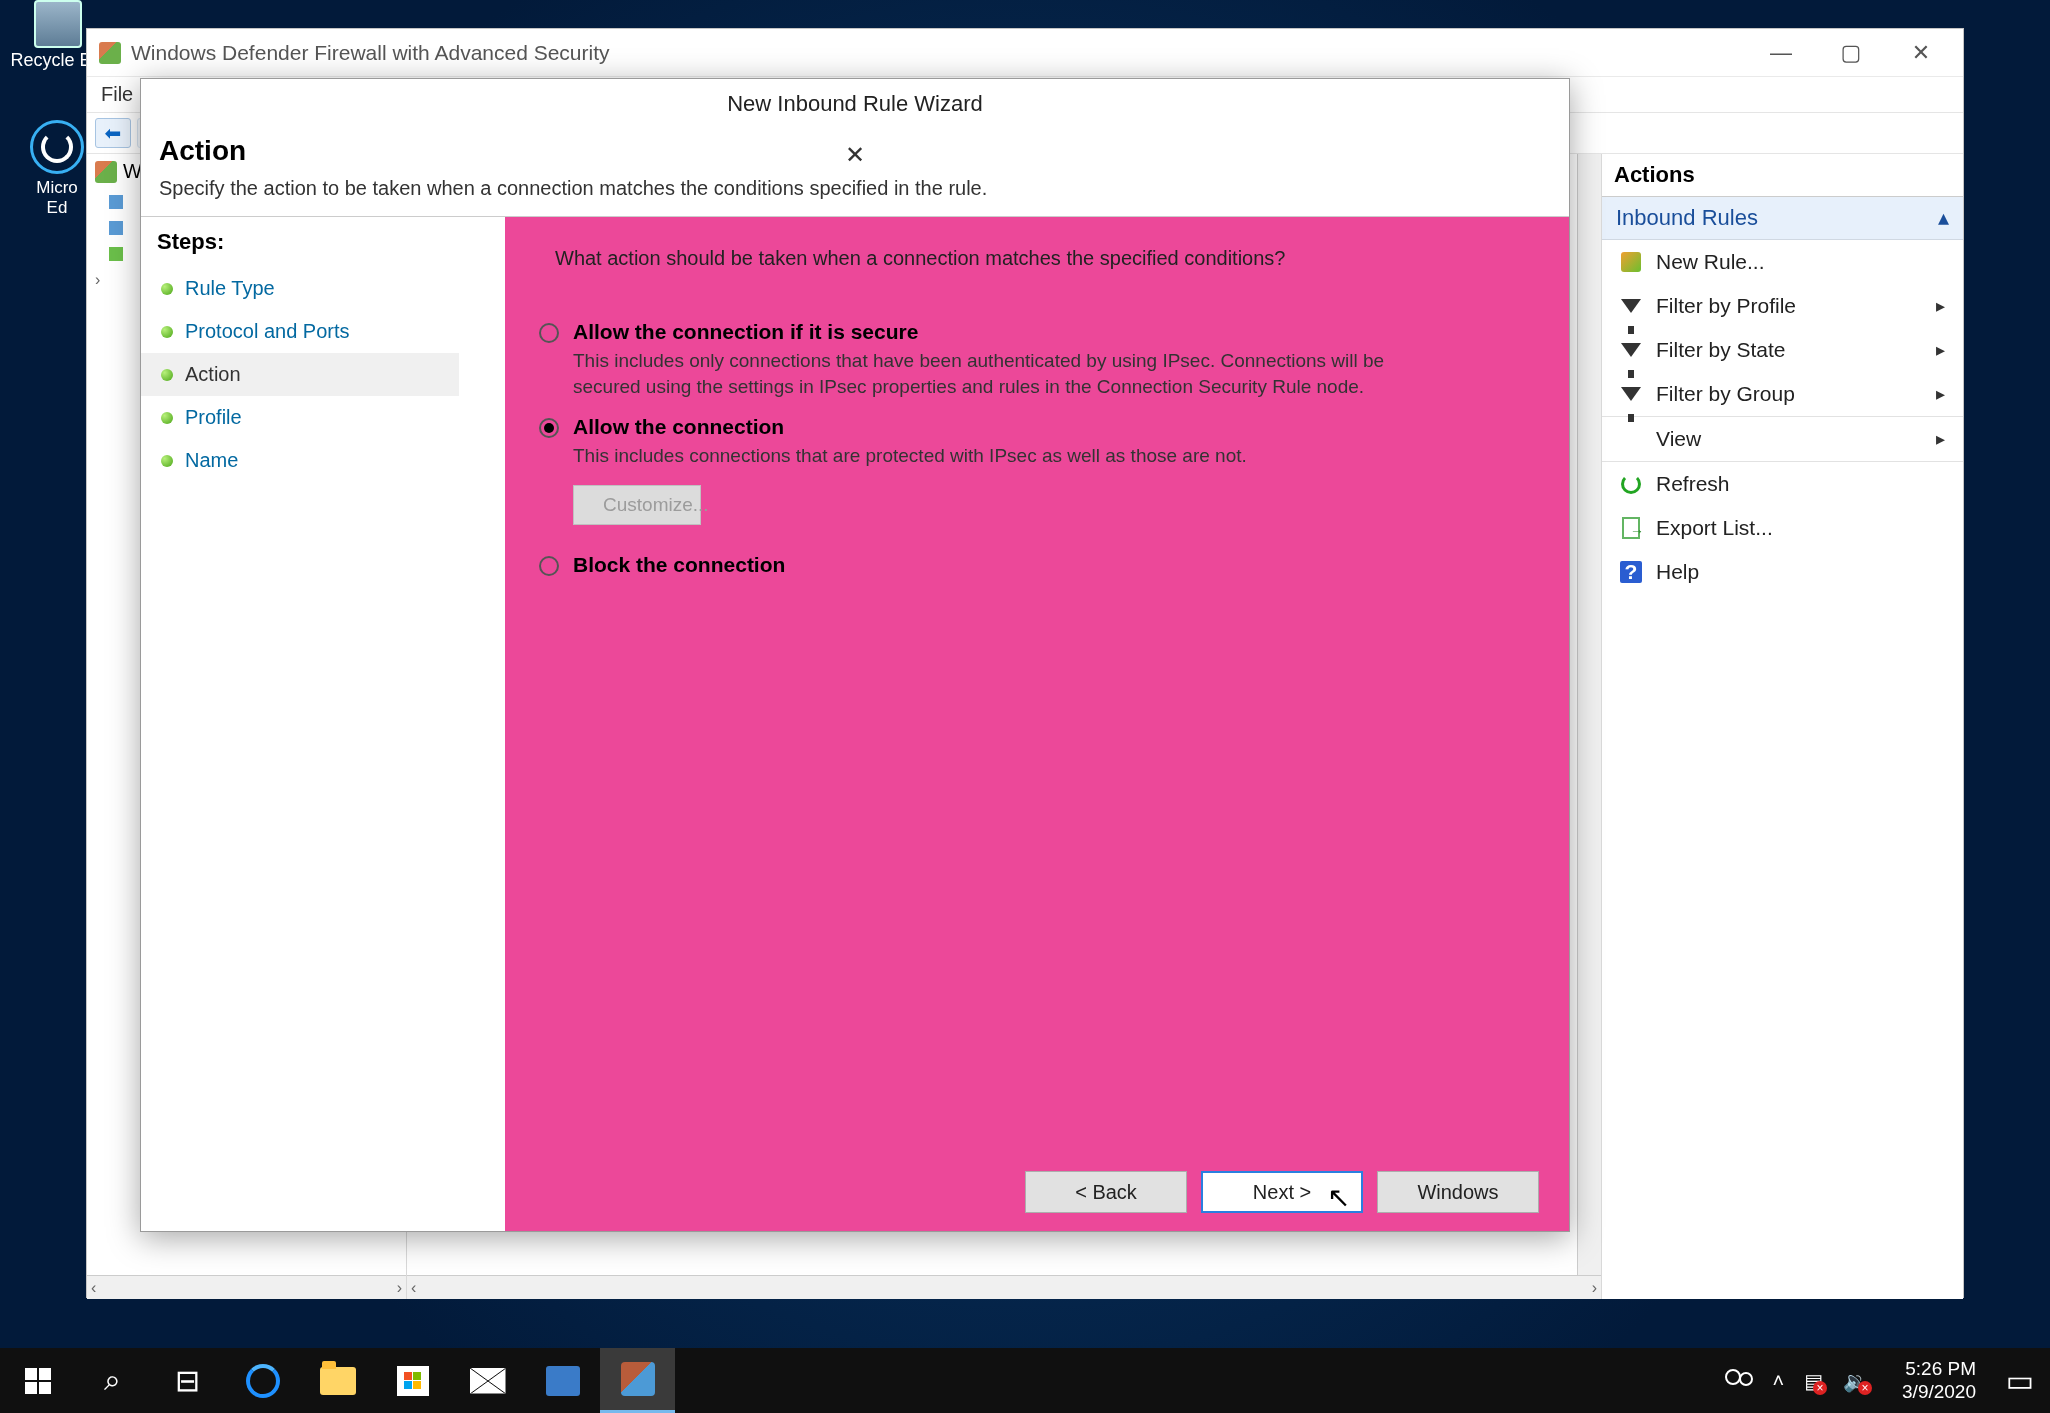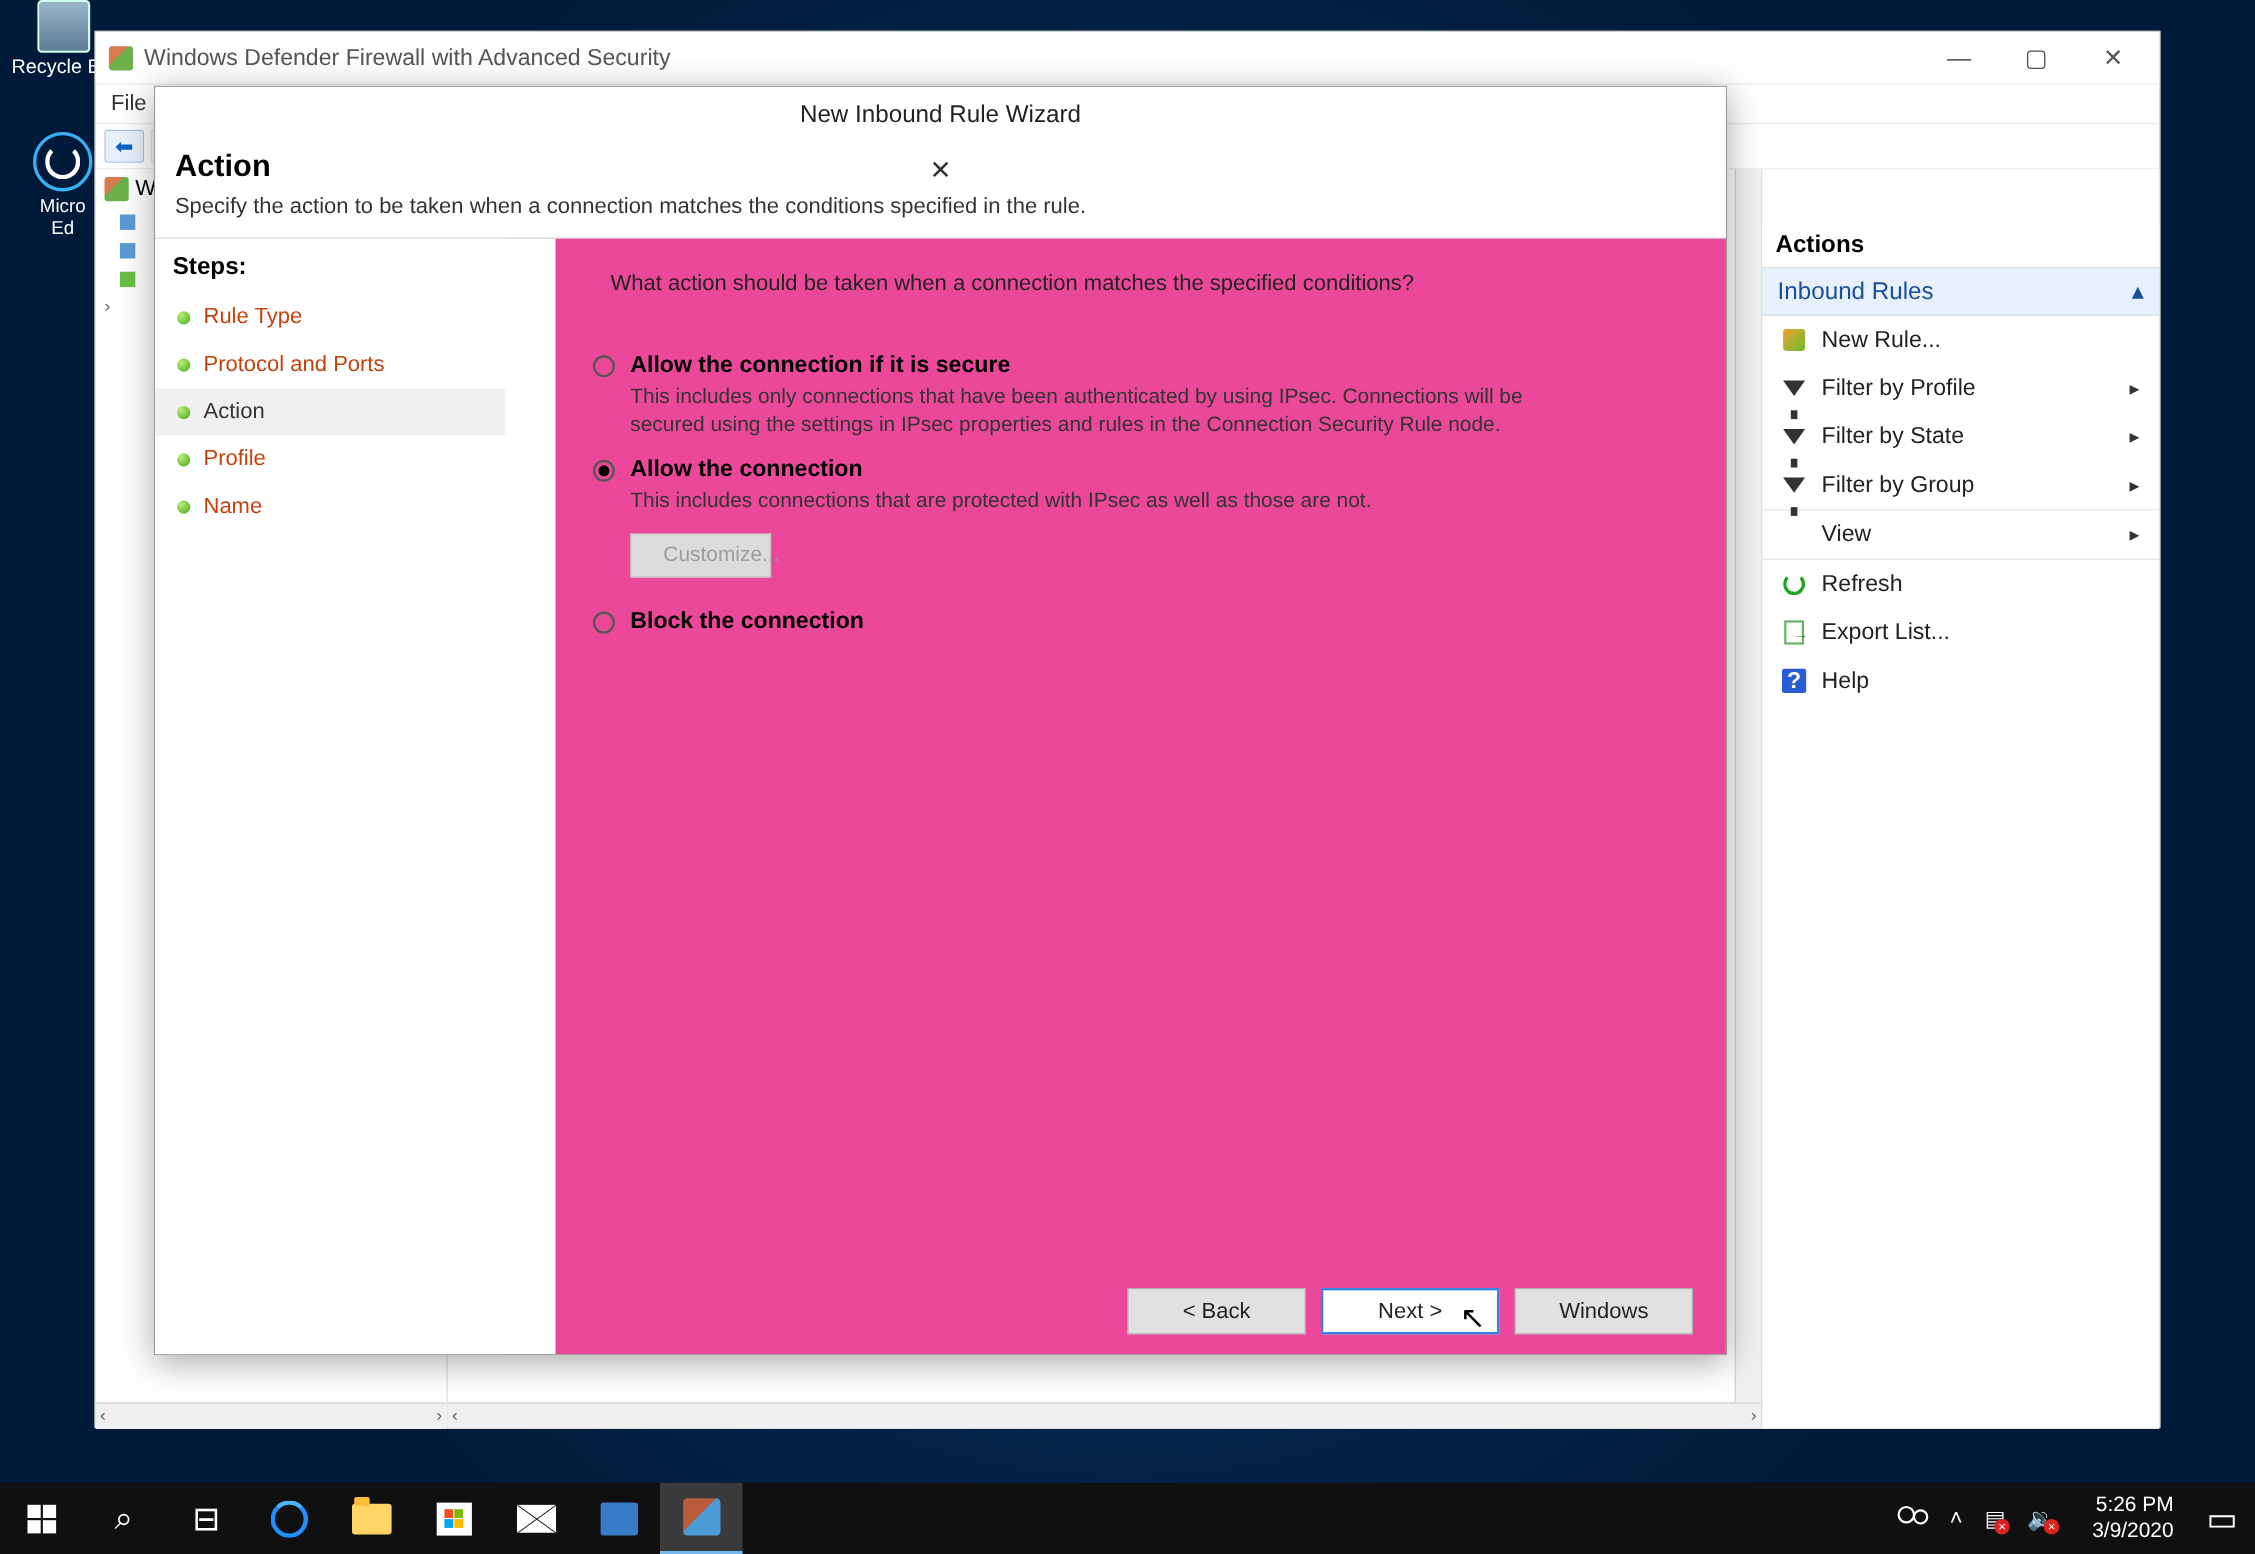--- a/index.html
+++ b/index.html
@@ -29,21 +29,21 @@
 .tree{width:320px;border-right:1px solid #d9d9d9;background:#fff;position:relative;}
 .tree-row{font-size:20px;color:#000;padding:6px 8px;display:flex;align-items:center;gap:6px;}
 .tree-row .sq{width:14px;height:14px;background:#5a9bd5;display:inline-block;}
 .tree .vscroll{position:absolute;bottom:0;left:0;right:0;height:24px;background:#f0f0f0;border-top:1px solid #ccc;display:flex;justify-content:space-between;align-items:center;padding:0 4px;color:#666;}
 .center{flex:1;position:relative;}
 .center .hscroll{position:absolute;bottom:0;left:0;right:0;height:24px;background:#f0f0f0;border-top:1px solid #ccc;display:flex;justify-content:space-between;align-items:center;padding:0 4px;color:#666;}
 .center .vscroll-r{position:absolute;top:0;right:0;width:24px;bottom:24px;background:#f0f0f0;border-left:1px solid #ccc;}
 
 
 .actions{width:362px;border-left:1px solid #d9d9d9;background:#fff;}
-.actions-hdr{background:#fff;padding:8px 12px;font-size:22px;font-weight:700;border-bottom:1px solid #ccc;margin-top:47px;}
+.actions-hdr{background:#fff;padding:8px 12px;font-size:22px;font-weight:700;border-bottom:1px solid #ccc;}
 .actions-sect{background:#e7f0fb;padding:8px 14px;font-size:22px;color:#1a4e9a;display:flex;justify-content:space-between;align-items:center;border-bottom:1px solid #d0d8e2;text-align:right;}
 .action-item{display:flex;align-items:center;gap:14px;padding:10px 18px;font-size:21px;color:#222;position:relative;}
 .action-item .sub{margin-left:auto;color:#333;font-size:18px;}
 .ai-icon{width:22px;height:22px;display:inline-flex;align-items:center;justify-content:center;}
 .rule-ic{width:20px;height:20px;background:linear-gradient(135deg,#f0a030,#6bbf2f);border-radius:3px;}
 .funnel{width:0;height:0;border-left:10px solid transparent;border-right:10px solid transparent;border-top:14px solid #333;position:relative;}
 .funnel::after{content:"";position:absolute;left:-3px;top:13px;width:6px;height:8px;background:#333;}
 .refresh-ic{width:20px;height:20px;border:3px solid #22a522;border-radius:50%;border-top-color:transparent;}
 .export-ic{width:18px;height:22px;border:2px solid #63b563;background:#fff;position:relative;}
 .export-ic::before{content:"→";position:absolute;right:-6px;top:2px;font-size:14px;color:#2c8a2c;font-weight:bold;}
@@ -53,21 +53,21 @@
 .wizard{position:absolute;top:78px;left:140px;width:1430px;height:1154px;background:#fff;border:1px solid #9a9a9a;box-shadow:0 6px 30px rgba(0,0,0,0.35);display:flex;flex-direction:column;}
 .wiz-title{height:44px;display:flex;align-items:center;padding:0 14px;gap:12px;font-size:22px;color:#222;flex-direction:column;}
 .wiz-title .spacer{flex:1;}
 .wiz-close{width:44px;height:36px;display:flex;align-items:center;justify-content:center;font-size:24px;color:#333;}
 .wiz-header{padding:12px 18px 16px;border-bottom:1px solid #ccc;}
 .wiz-header h1{font-size:28px;font-weight:700;margin-bottom:10px;}
 .wiz-header p{font-size:20px;color:#333;}
 .wiz-body{flex:1;display:flex;}
 .steps{width:318px;background:#fff;border-right:0;}
 .steps h3{font-size:22px;font-weight:700;padding:12px 16px;}
-.step{display:flex;align-items:center;gap:12px;padding:10px 20px;font-size:20px;color:#c2410c;}
+.step{display:flex;align-items:center;gap:12px;padding:10px 20px;font-size:20px;color:#0369a1;}
 .step .dot{width:12px;height:12px;border-radius:50%;background:radial-gradient(circle at 30% 30%,#b7f07a,#4aa517);}
 .step.active{background:#f0f0f0;color:#333;}
 .content{flex:1;background:#ec4899;padding:22px 30px 18px;display:flex;flex-direction:column;margin-left:46px;}
 .content-q{font-size:20px;color:#222;margin:8px 20px 28px;}
 .opt{margin:10px 4px 6px;display:flex;align-items:flex-start;gap:14px;}
 .radio{width:20px;height:20px;border:2px solid #555;border-radius:50%;display:inline-flex;align-items:center;justify-content:center;flex-shrink:0;margin-top:3px;}
 .radio.sel::after{content:"";width:10px;height:10px;background:#000;border-radius:50%;}
 .opt-body label{font-size:21px;font-weight:700;display:block;margin-bottom:4px;}
 .opt-body p{font-size:19px;color:#333;max-width:850px;line-height:1.35;}
 .customize{margin:10px 0 18px 38px;width:128px;height:40px;background:#dcdcdc;border:1px solid #c0c0c0;color:#9c9c9c;font-size:19px;padding-left:29px;}

